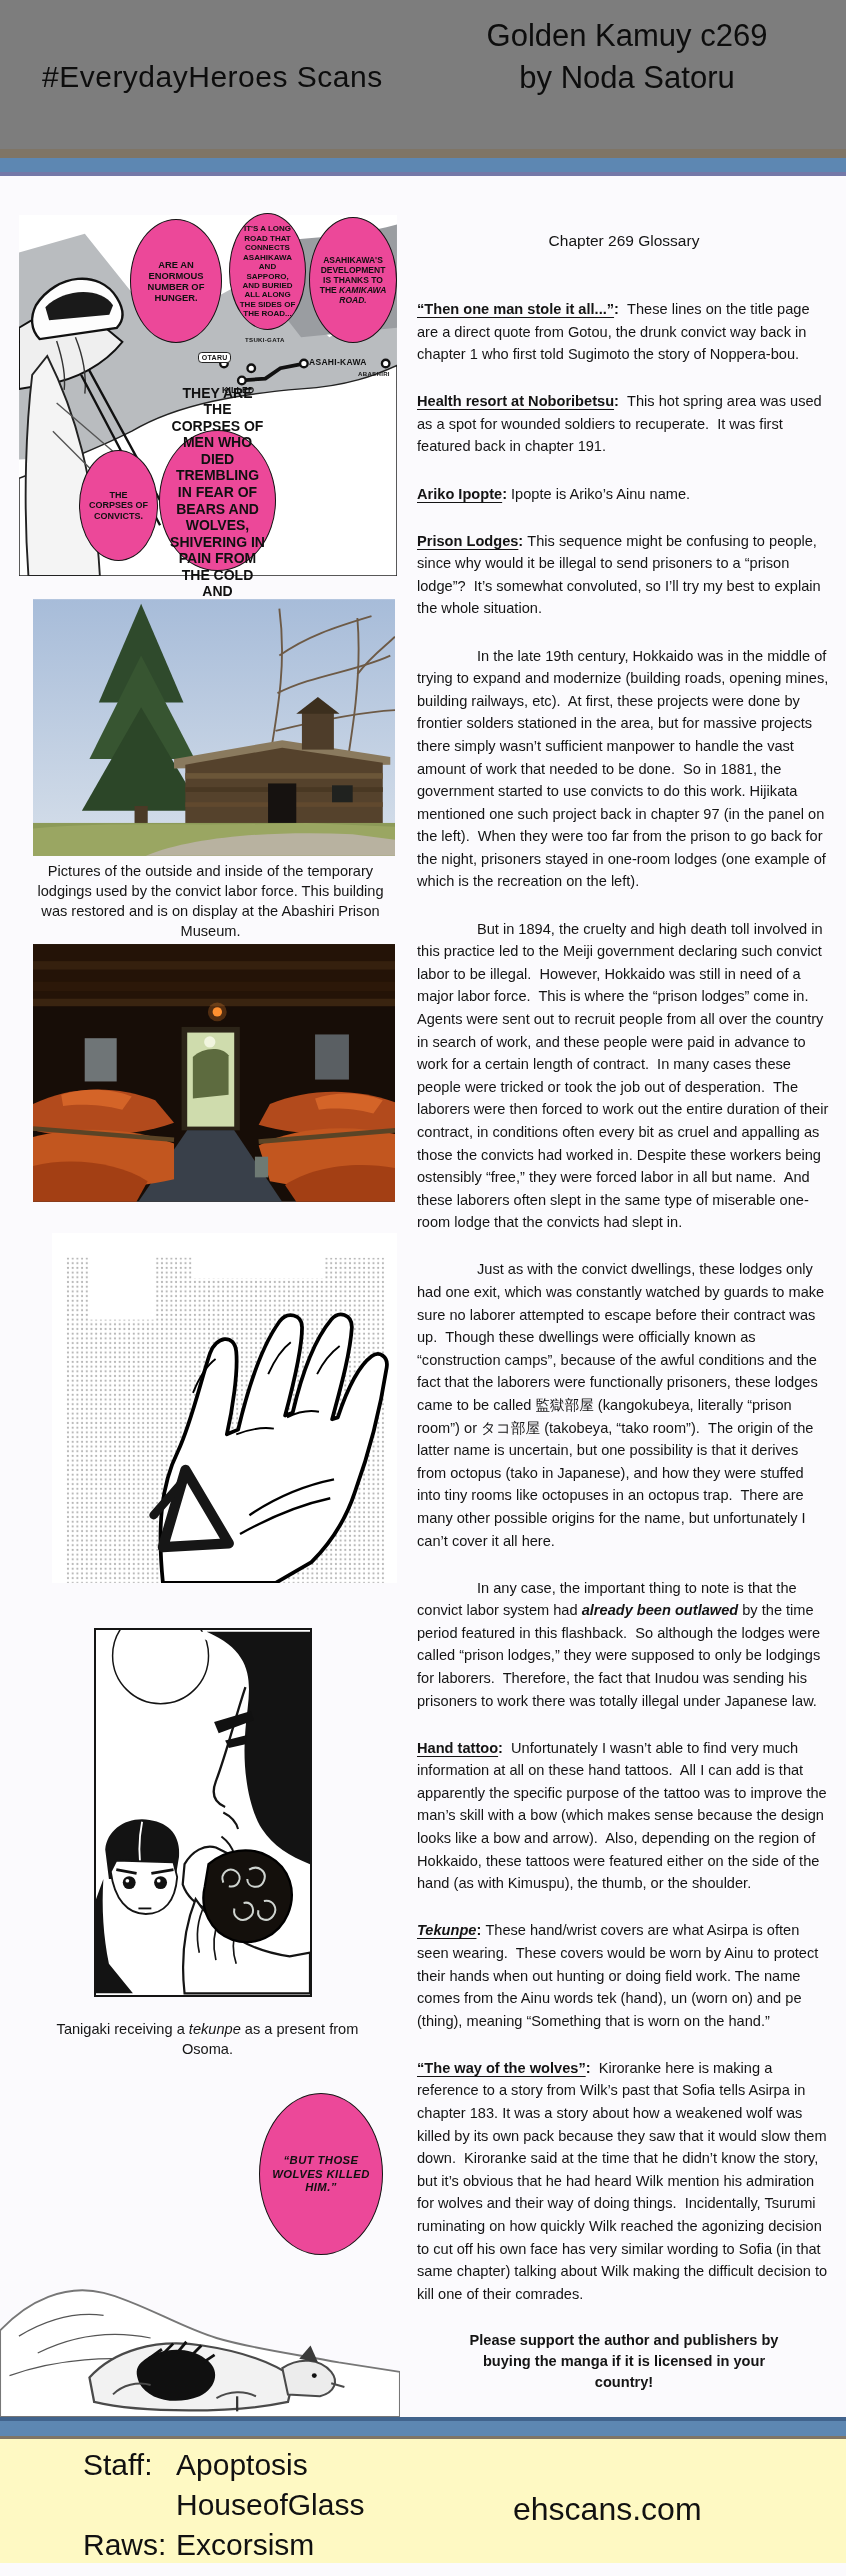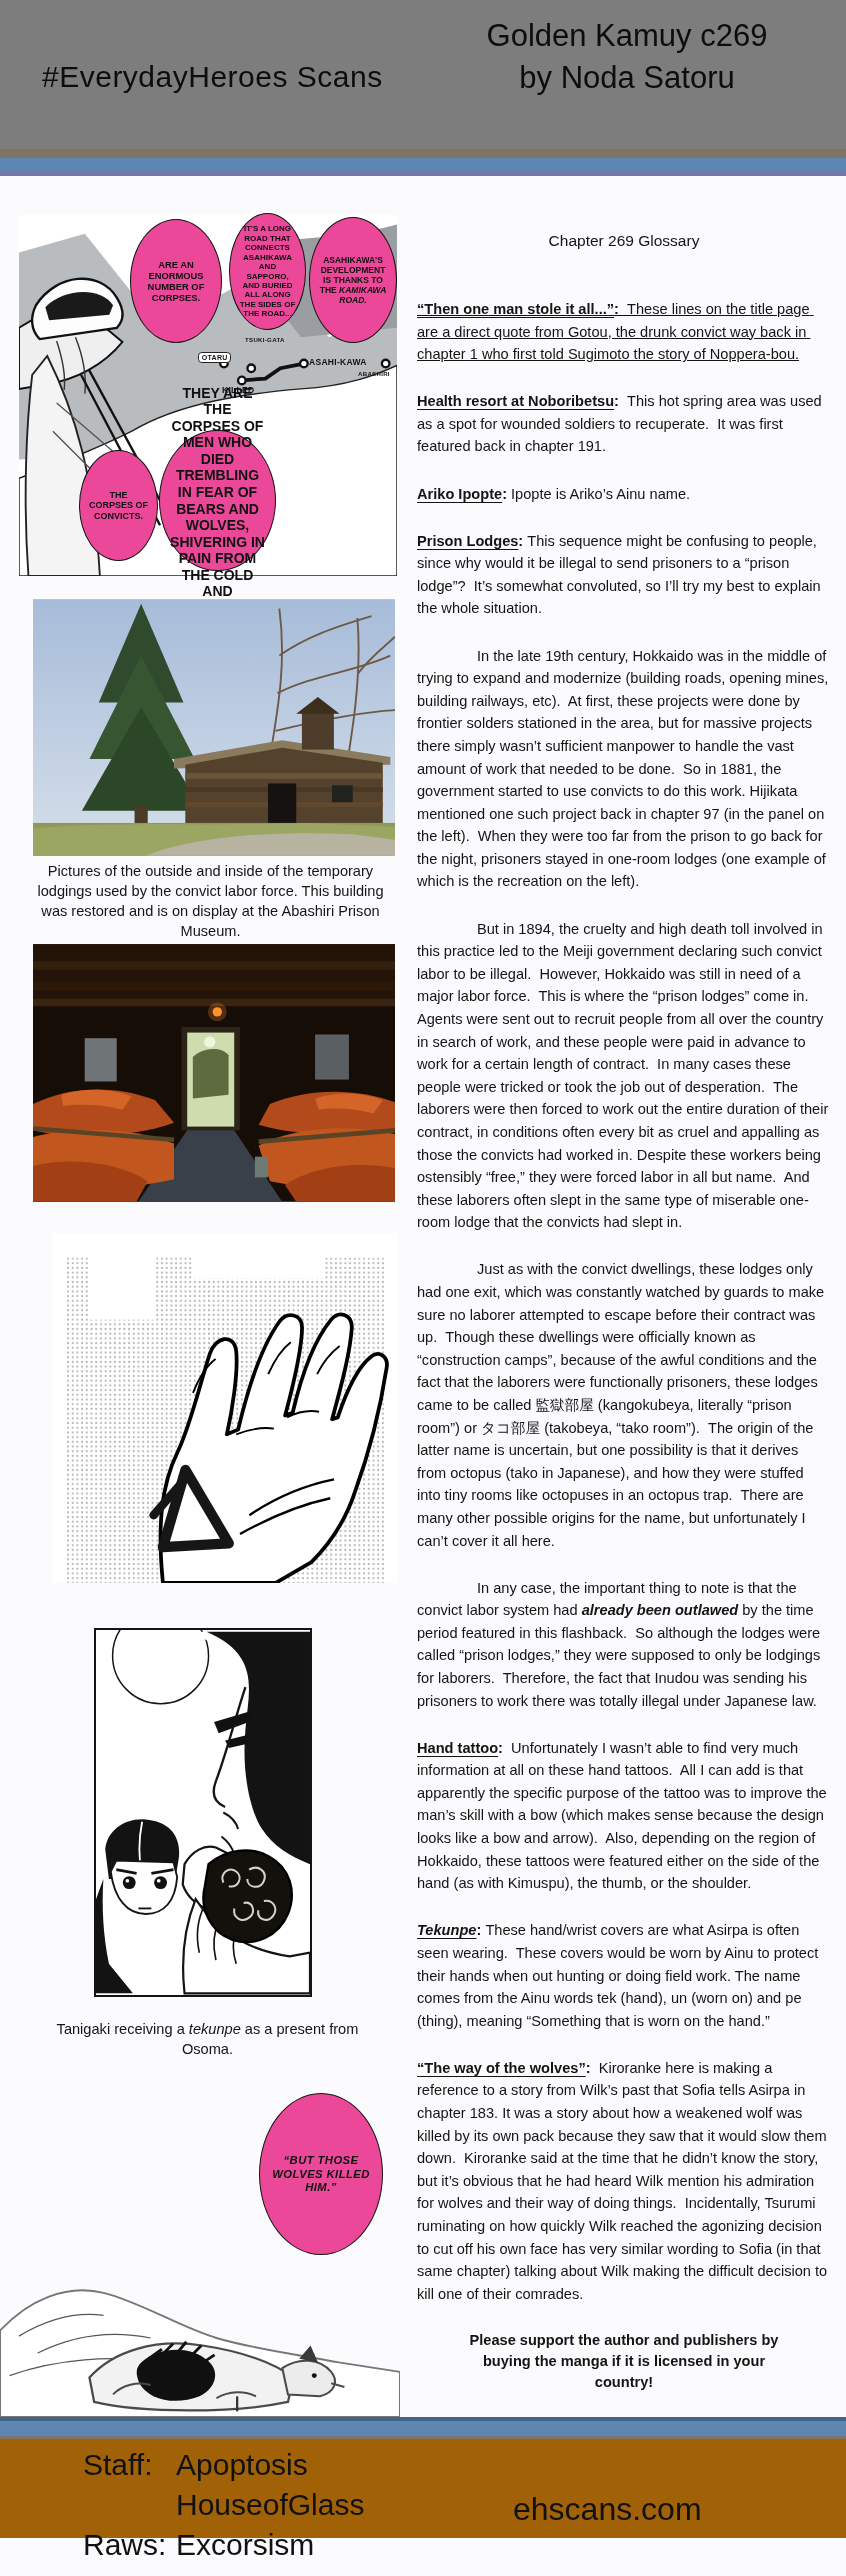--- a/index.html
+++ b/index.html
@@ -1,21 +1,21 @@
 <!DOCTYPE html>
 <html style="font-size:15px"><head>
 <meta charset="utf-8">
 <style>
   html,body{margin:0;padding:0;}
   body{width:847px;font-family:"Liberation Sans",sans-serif;background:#fff;}
   .page{position:relative;width:847px;height:2576px;overflow:hidden;background:#fbfafd;}
 
   
   .hdr{position:absolute;left:0;top:0;width:847px;height:149px;background:#7d7d7d;}
-  .ftr{position:absolute;left:0;top:2439px;width:847px;height:99px;background:#a16207;}
+  .ftr{position:absolute;left:0;top:2439px;width:847px;height:124px;background:#fef9c3;}
   .accent{position:absolute;left:0;width:847px;}
   .acc-tan{height:9.4px;background:#7f7566;}
   .acc-blue{height:14px;background:#5d87b2;}
   .acc-lav{height:3.8px;background:#7478a8;}
   .bar-top{top:149px;}
   .bar-bot{top:2417px;}
   .bar-bot .acc-lav{height:3.8px;background:#41638c;}
   .bar-bot .acc-blue{height:15px;}
   .bar-bot .acc-tan{height:2.8px;}
 
@@ -60,21 +60,21 @@
   .ml-otaru{left:179px;top:137px;border:0.9px solid #222;border-radius:3.8px;padding:0.9px 2.8px;background:#fff;}
   .ml-tsukigata{left:226px;top:122px;font-size:6.1px;}
   .ml-asahikawa{left:290px;top:143px;font-size:8.5px;}
   .ml-sapporo{left:203px;top:171px;font-size:8.5px;}
   .ml-abashiri{left:339px;top:156px;font-size:6.1px;}
 
   
   .glossary{position:absolute;left:417px;top:54px;width:414px;color:#141414;}
   .glossary .gtitle{text-align:center;font-size:15.5px;line-height:21px;margin:0 0 47px 0;font-weight:400;}
   .entry{font-size:14.6px;line-height:22.6px;margin:24.5px 0 0 0;white-space:pre-wrap;}
-  .entry:first-of-type{margin-top:12px;text-decoration:underline;}
+  .entry:first-of-type{margin-top:12px;}
   .entry .term{font-weight:700;text-decoration:underline;text-underline-offset:2.8px;}
   .entry .term.ital{font-style:italic;}
   .entry .sep{font-weight:700;}
   .entry.indent{text-indent:60px;}
   .entry .emphasis{font-weight:700;font-style:italic;}
   .support{margin:24.5px auto 0 auto;width:310px;text-align:center;font-size:14.6px;line-height:21px;font-weight:700;}
 </style>
 </head>
 <body>
 
@@ -118,21 +118,21 @@
           <path d="M18,96 C40,62 86,58 104,88 C112,101 112,112 104,120 L22,132 C12,122 12,108 18,96 Z" fill="#fdfdfd" stroke="#111" stroke-width="2.5"></path>
           <path d="M28,98 C48,78 86,76 100,96 L96,106 L32,112 Z" fill="#1a1a1a"></path>
           <path d="M40,134 C46,152 50,168 48,186 M60,130 C68,150 72,170 70,190" stroke="#333" stroke-width="1.5" fill="none"></path>
           <path d="M30,150 C60,210 80,280 86,384 L10,384 C4,300 8,220 14,170 Z" fill="#f4f4f4" stroke="#222" stroke-width="2"></path>
           <path d="M66,170 L150,330 M74,164 L160,322" stroke="#111" stroke-width="2.5" fill="none"></path>
           <path d="M40,200 L110,260 M36,230 L96,290" stroke="#555" stroke-width="1.5" fill="none"></path>
         </g>
       </svg>
 
       <div class="bubble b1">
-          <span>ARE AN ENORMOUS NUMBER OF CORPSES.</span>
+          <span>ARE AN ENORMOUS NUMBER OF HUNGER.</span>
         </div>
       <div class="bubble b2">
           <span>IT'S A LONG ROAD THAT CONNECTS ASAHIKAWA AND SAPPORO, AND BURIED ALL ALONG THE SIDES OF THE ROAD...</span>
         </div>
       <div class="bubble b4">
           <span>THE CORPSES OF CONVICTS.</span>
         </div>
       <div class="bubble b3">
           <span><span>ASAHIKAWA'S DEVELOPMENT IS THANKS TO THE </span><em class="kamikawa">KAMIKAWA ROAD.</em></span>
         </div>

